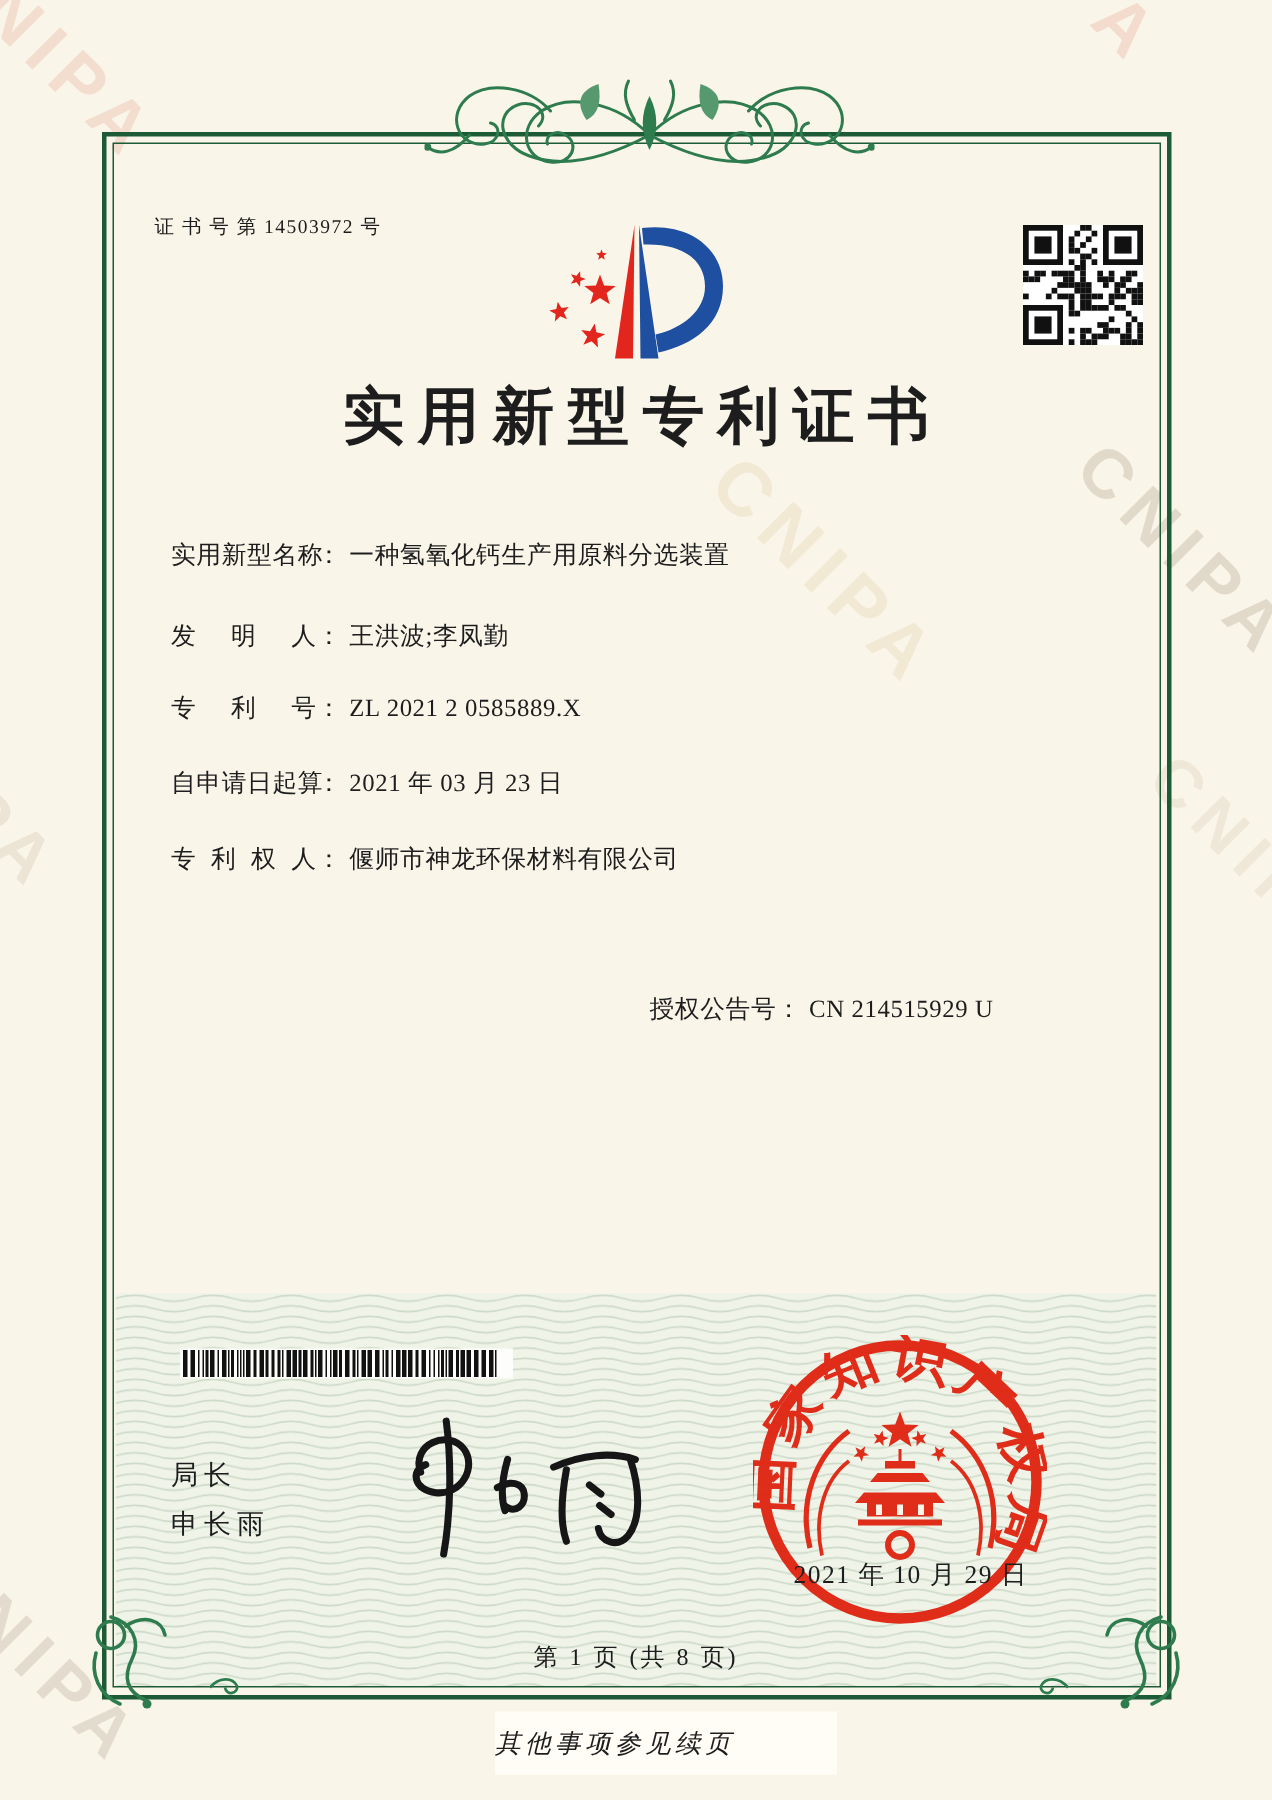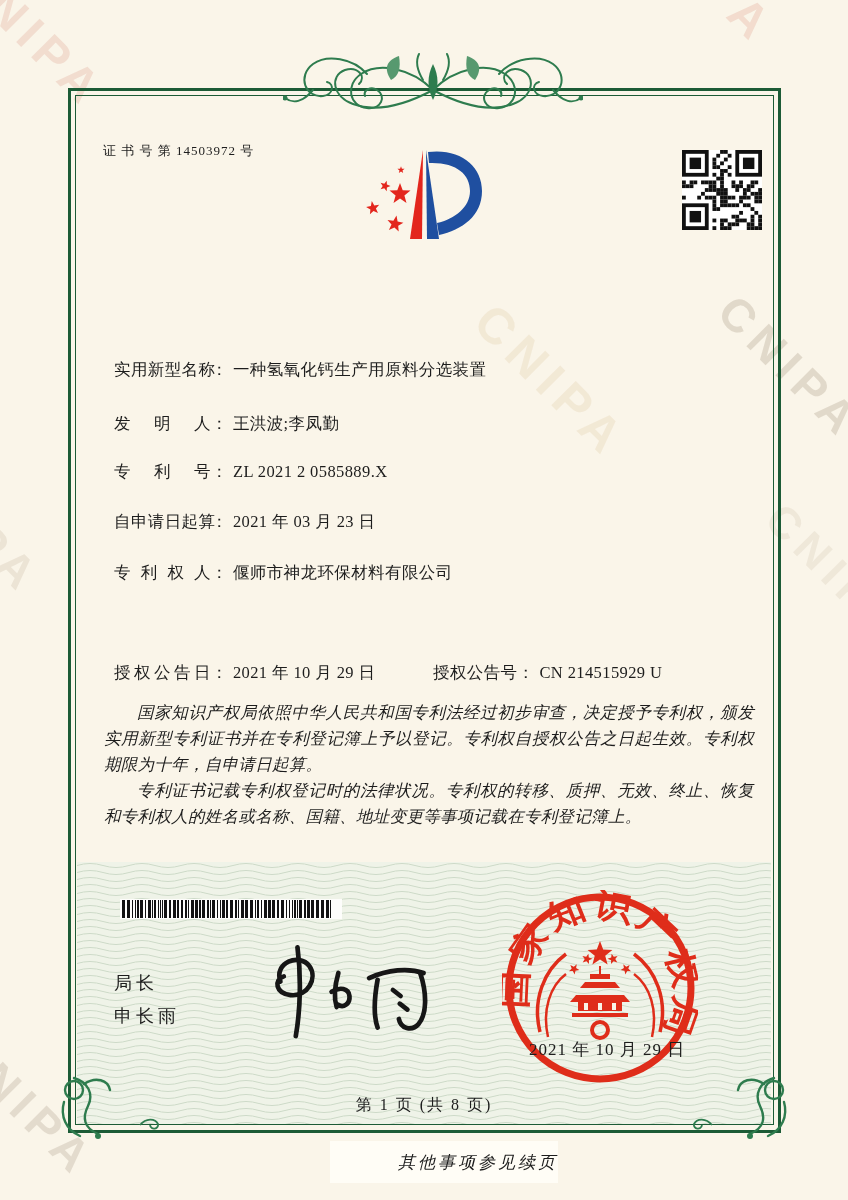--- a/index.html
+++ b/index.html
@@ -43,21 +43,21 @@
   .barcode{position:absolute;left:120px;top:899px;width:218px;height:18px;display:flex;
            align-items:stretch;background:#fdfdfb;padding:1px 2px;z-index:2;}
   .officer-title{position:absolute;left:114px;top:971px;font-size:18px;letter-spacing:4px;z-index:2;}
   .officer-name{position:absolute;left:114px;top:1004px;font-size:18px;letter-spacing:4px;z-index:2;}
   .sig{position:absolute;left:246px;top:944px;z-index:3;}
   .seal{position:absolute;left:502px;top:890px;z-index:2;opacity:.95;}
   .seal-date{position:absolute;left:529px;top:1038px;font-size:17px;letter-spacing:1px;z-index:4;}
   .pageinfo{position:absolute;left:0;right:0;top:1095px;text-align:center;font-size:16px;
             letter-spacing:2px;z-index:2;}
   .contbox{position:absolute;left:330px;top:1141px;width:228px;height:42px;background:#fffdf6;
-           z-index:2;display:flex;align-items:center;justify-content:flex-end;}
+           z-index:2;display:flex;align-items:center;justify-content:flex-start;}
   .contnote{font-size:17px;letter-spacing:3px;font-style:italic;}
 </style>
 </head>
 <body>
 
 <div class="page">
 
   <span class="wm wm-tl">CNIPA</span>
   <span class="wm wm-tr">CNIPA</span>
   <span class="wm wm-r1">CNIPA</span>
@@ -258,47 +258,41 @@
       <rect x="30.476190476190474" y="76.19047619047619" width="3.8095238095238093" height="3.8095238095238093" fill="#111"></rect>
       <rect x="38.095238095238095" y="76.19047619047619" width="3.8095238095238093" height="3.8095238095238093" fill="#111"></rect>
       <rect x="41.904761904761905" y="76.19047619047619" width="3.8095238095238093" height="3.8095238095238093" fill="#111"></rect>
       <rect x="45.71428571428571" y="76.19047619047619" width="3.8095238095238093" height="3.8095238095238093" fill="#111"></rect>
       <rect x="64.76190476190476" y="76.19047619047619" width="3.8095238095238093" height="3.8095238095238093" fill="#111"></rect>
       <rect x="68.57142857142857" y="76.19047619047619" width="3.8095238095238093" height="3.8095238095238093" fill="#111"></rect>
       <rect x="72.38095238095238" y="76.19047619047619" width="3.8095238095238093" height="3.8095238095238093" fill="#111"></rect>
       <rect x="76.19047619047619" y="76.19047619047619" width="3.8095238095238093" height="3.8095238095238093" fill="#111"></rect>
     </svg>
 
+  <div class="title">实用新型专利证书</div>
 
   <div class="row r0">
     <span class="lbl">实用新型名称</span><span class="colon">：</span><span>一种氢氧化钙生产用原料分选装置</span>
   </div>
   <div class="row r1">
     <span class="lbl">发明人</span><span class="colon">：</span><span>王洪波;李凤勤</span>
   </div>
   <div class="row r2">
     <span class="lbl">专利号</span><span class="colon">：</span><span>ZL 2021 2 0585889.X</span>
   </div>
   <div class="row r3">
     <span class="lbl">自申请日起算</span><span class="colon">：</span><span>2021 年 03 月 23 日</span>
   </div>
   <div class="row r4">
     <span class="lbl">专利权人</span><span class="colon">：</span><span>偃师市神龙环保材料有限公司</span>
   </div>
-  <div class="row r6">
-    <span class="lbl">授权公告日</span><span class="colon">：</span><span>2021 年 10 月 29 日</span>
-  </div>
   <div class="row2">
     <span>授权公告号</span><span class="colon">：</span><span>CN 214515929 U</span>
   </div>
 
-  <div class="paras">
-    <p>国家知识产权局依照中华人民共和国专利法经过初步审查，决定授予专利权，颁发实用新型专利证书并在专利登记簿上予以登记。专利权自授权公告之日起生效。专利权期限为十年，自申请日起算。</p>
-    <p>专利证书记载专利权登记时的法律状况。专利权的转移、质押、无效、终止、恢复和专利权人的姓名或名称、国籍、地址变更等事项记载在专利登记簿上。</p>
-  </div>
 
   <div class="barcode">
       <div style="flex: 0 0 auto; background: rgb(17, 17, 17); width: 3px; margin-right: 2px;"></div>
       <div style="flex: 0 0 auto; background: rgb(17, 17, 17); width: 3px; margin-right: 2px;"></div>
       <div style="flex: 0 0 auto; background: rgb(17, 17, 17); width: 1px; margin-right: 2px;"></div>
       <div style="flex: 0 0 auto; background: rgb(17, 17, 17); width: 1px; margin-right: 1px;"></div>
       <div style="flex: 0 0 auto; background: rgb(17, 17, 17); width: 2px; margin-right: 1px;"></div>
       <div style="flex: 0 0 auto; background: rgb(17, 17, 17); width: 3px; margin-right: 2px;"></div>
       <div style="flex: 0 0 auto; background: rgb(17, 17, 17); width: 1px; margin-right: 2px;"></div>
       <div style="flex: 0 0 auto; background: rgb(17, 17, 17); width: 3px; margin-right: 1px;"></div>

